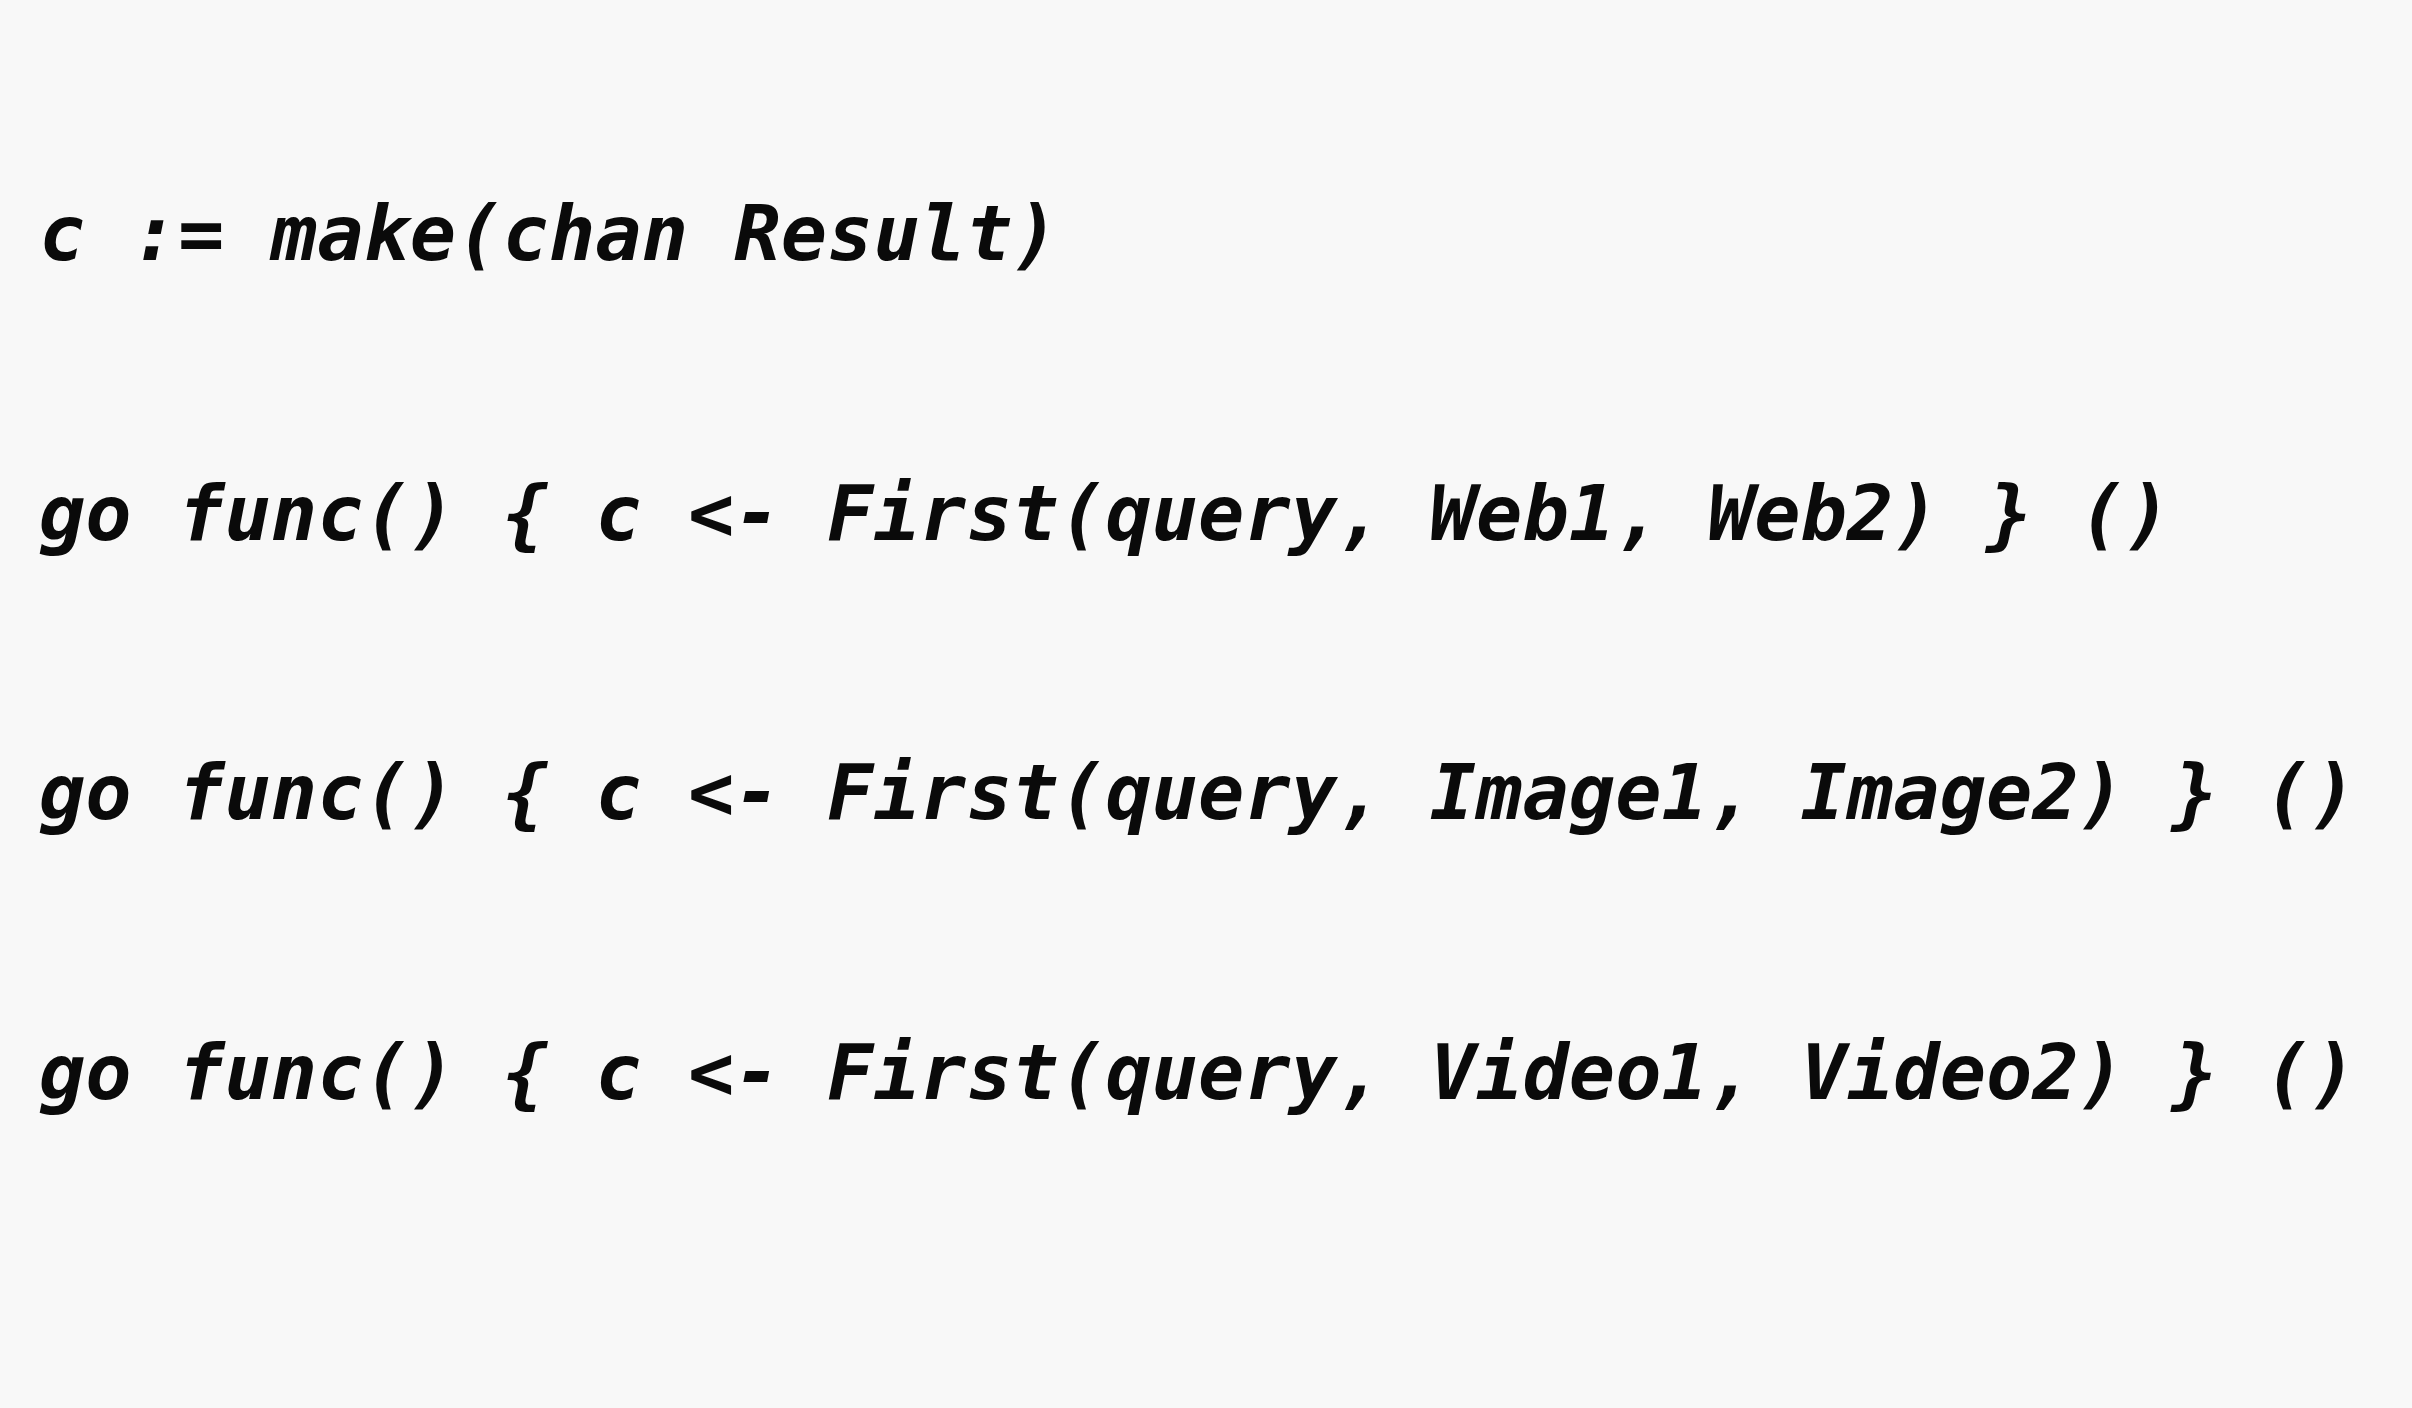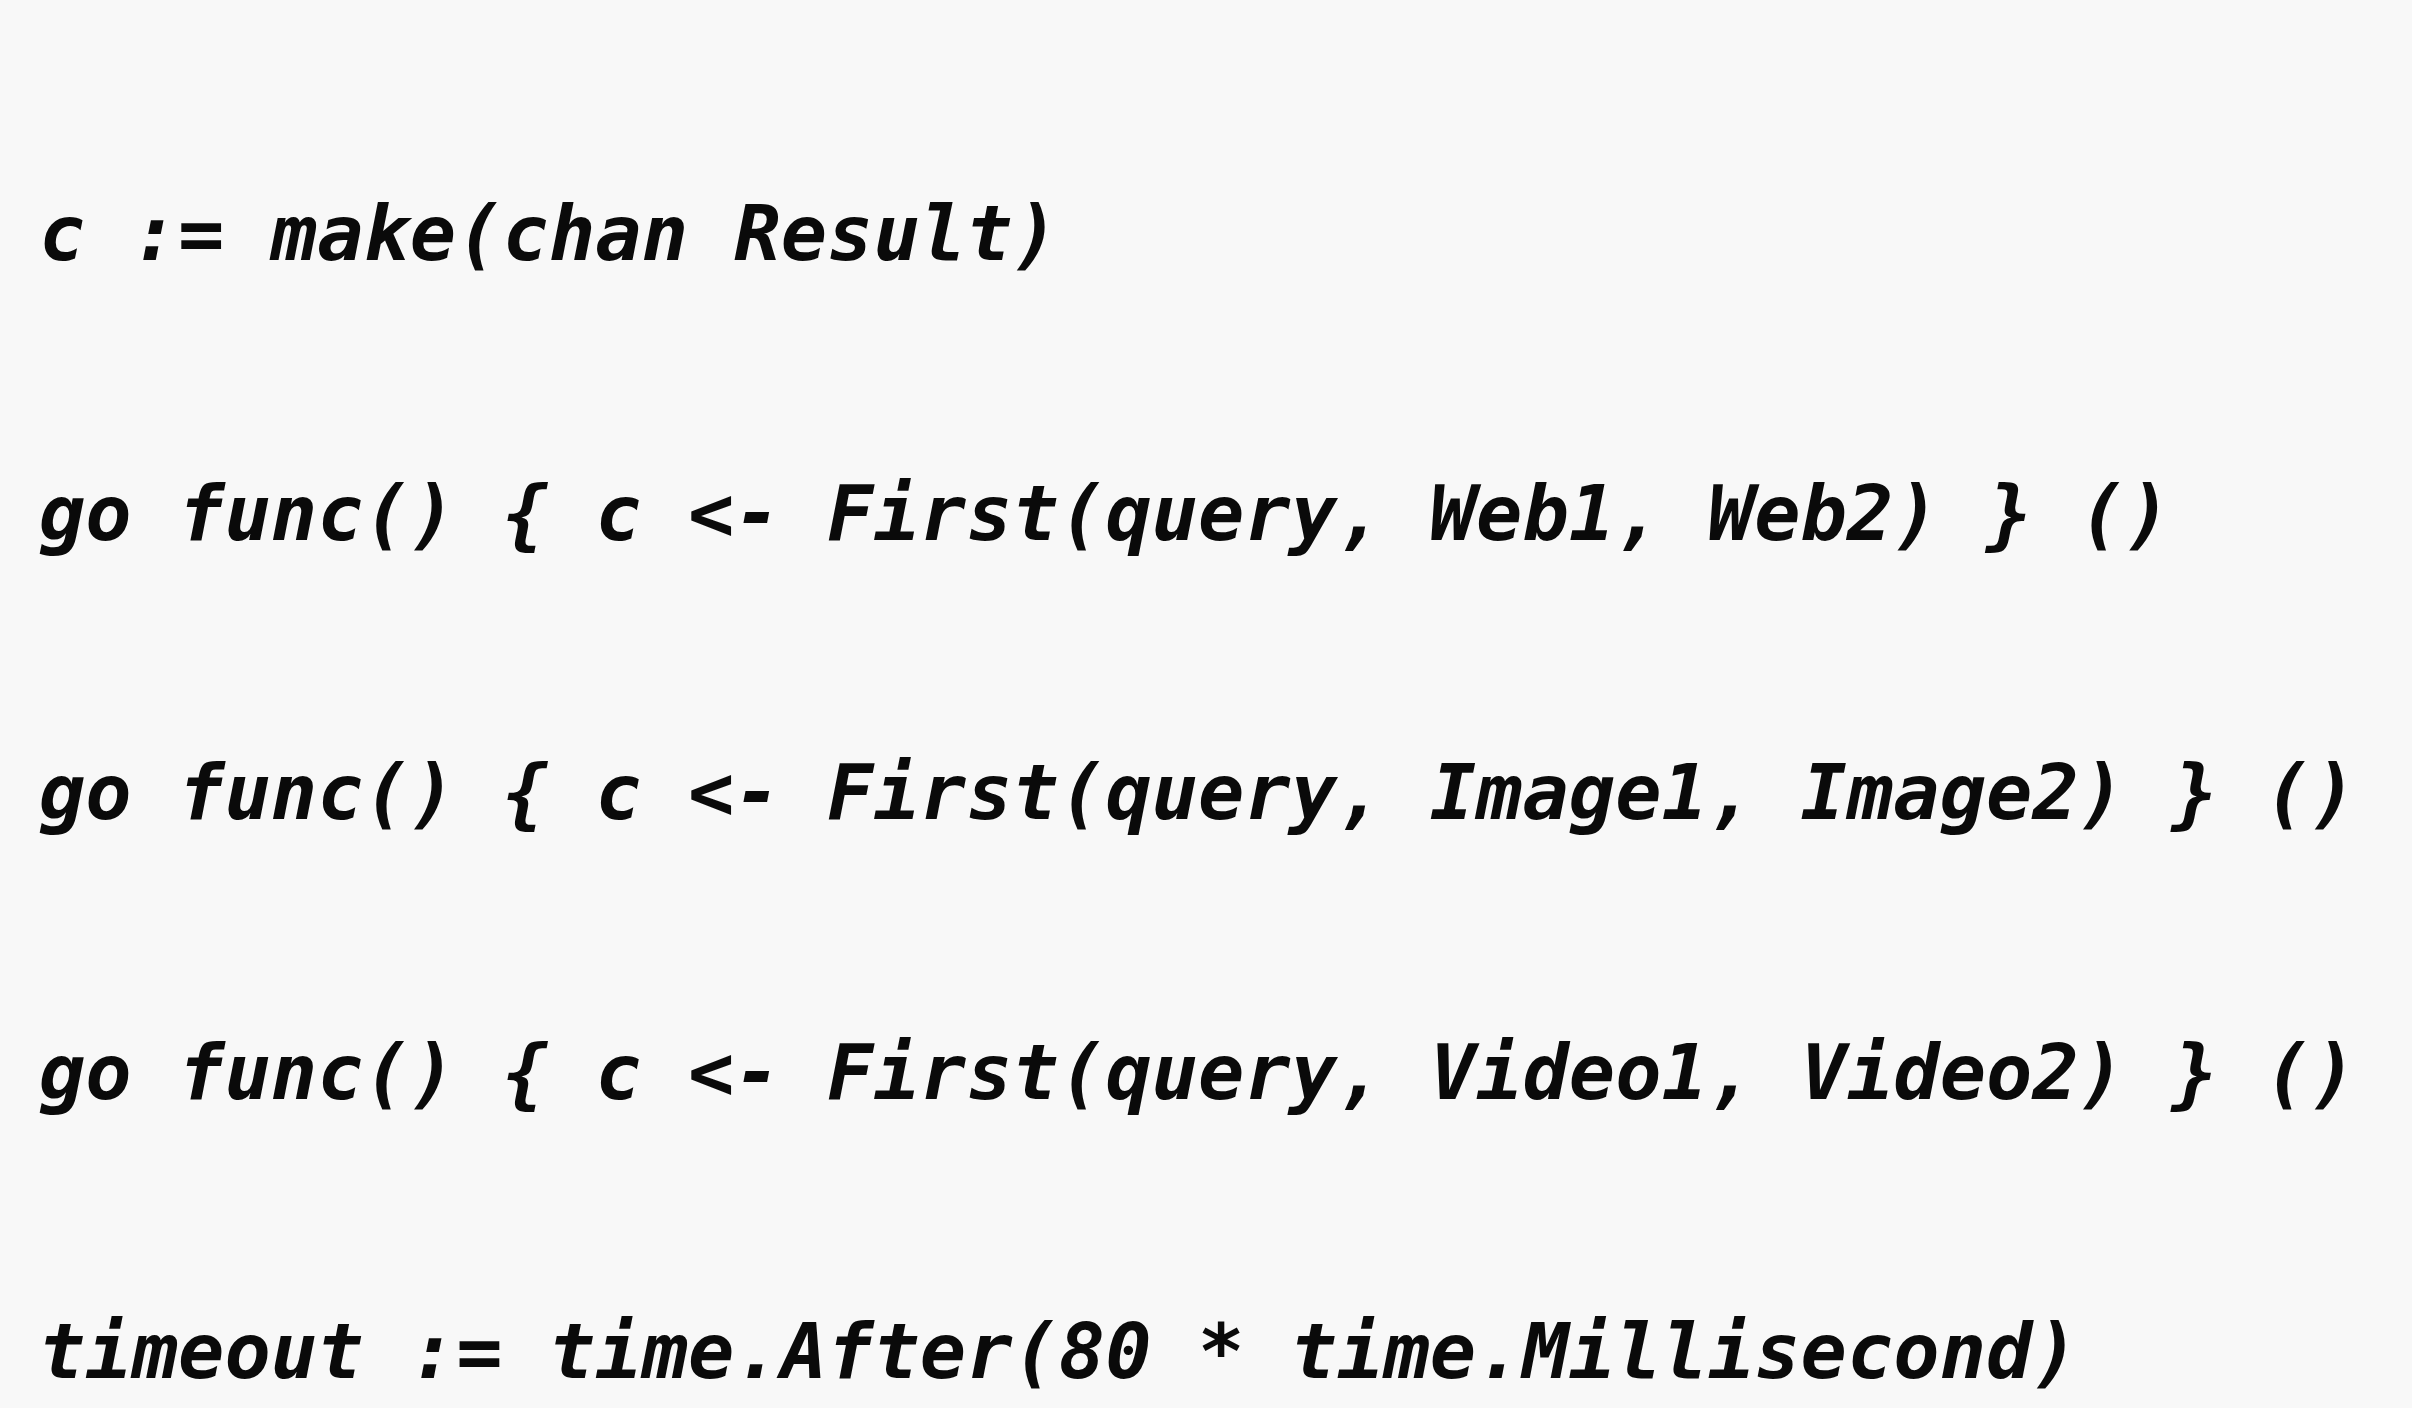--- a/index.html
+++ b/index.html
@@ -49,21 +49,20 @@
 </style>
 </head>
 <body style="background: rgb(248, 248, 248);">
 
 <div id="slide" style="background: rgb(248, 248, 248);">
   <pre id="code-block" style="color: rgb(10, 10, 10);"><code>
     <span class="code-line">c := make(chan Result)</span>
     <span class="code-line">go func() { c &lt;- First(query, Web1, Web2) } ()</span>
     <span class="code-line">go func() { c &lt;- First(query, Image1, Image2) } ()</span>
     <span class="code-line">go func() { c &lt;- First(query, Video1, Video2) } ()</span>
-    <span class="code-line">timeout := time.After(80 * time.Millisecond)</span>
     
     
     
     
     
     
     
     
     
     

